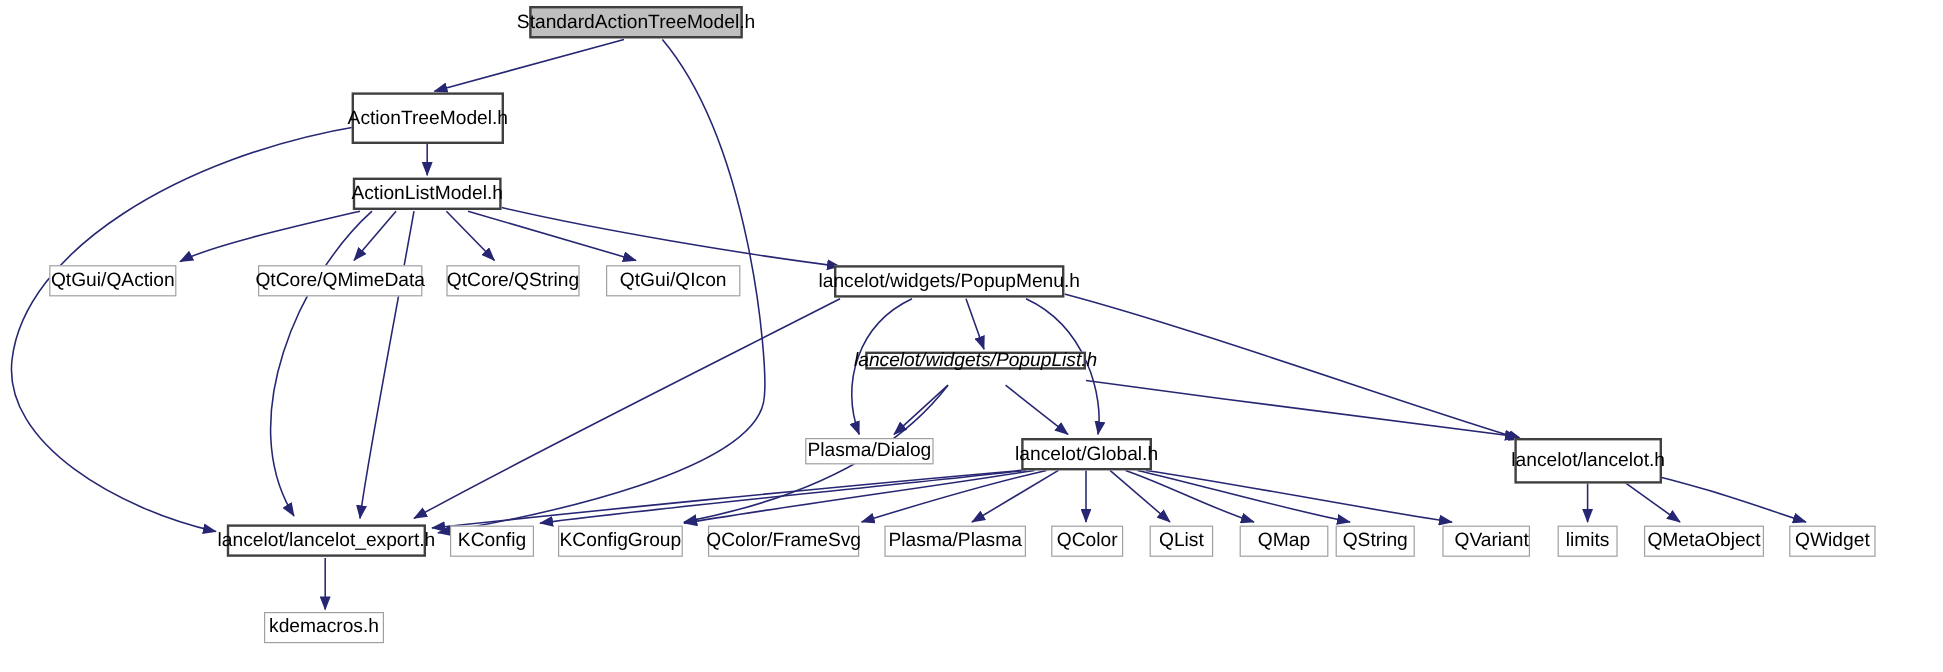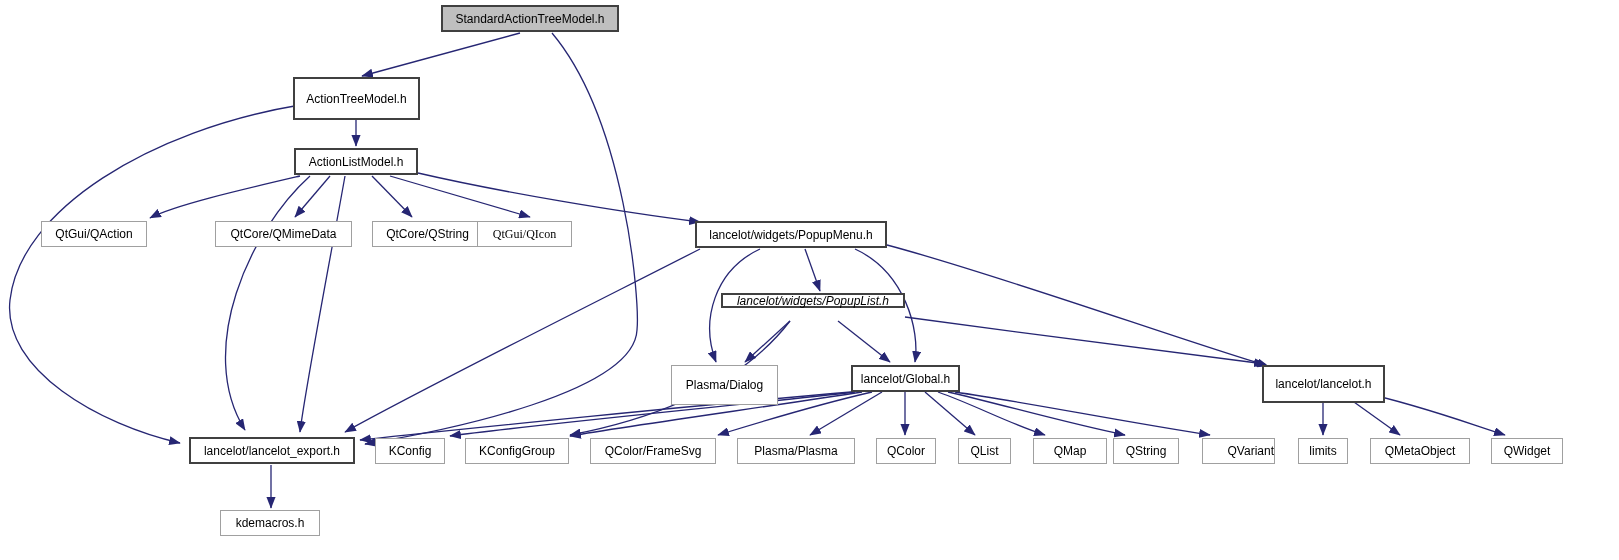--- a/index.html
+++ b/index.html
@@ -21,21 +21,21 @@
     top: 0;
     width: 1619px;
     height: 560px;
   }
   .node {
     position: absolute;
     box-sizing: border-box;
     display: flex;
     align-items: center;
     justify-content: center;
-    font-size: 12px;
+    font-size: 16px;
     line-height: 1;
     color: #000000;
     background: #ffffff;
     border: 1px solid #a0a0a0;
     white-space: nowrap;
     z-index: 5;
   }
   .node.strong {
     border: 2px solid #404040;
   }
@@ -106,30 +106,30 @@
       </div>
       <div class="node " style="left: 41px; top: 221px; width: 106px; height: 26px;">
         <span class="node-label">QtGui/QAction</span>
       </div>
       <div class="node " style="left: 215px; top: 221px; width: 137px; height: 26px;">
         <span class="node-label">QtCore/QMimeData</span>
       </div>
       <div class="node " style="left: 372px; top: 221px; width: 111px; height: 26px;">
         <span class="node-label">QtCore/QString</span>
       </div>
-      <div class="node " style="left: 477px; top: 221px; width: 95px; height: 26px; font-family: Liberation Serif, serif;">
+      <div class="node " style="left: 505px; top: 221px; width: 112px; height: 26px;">
         <span class="node-label">QtGui/QIcon</span>
       </div>
       <div class="node strong" style="left: 695px; top: 221px; width: 192px; height: 27px;">
         <span class="node-label">lancelot/widgets/PopupMenu.h</span>
       </div>
       <div class="node strong" style="left: 721px; top: 293px; width: 184px; height: 15px; font-style: italic;">
         <span class="node-label">lancelot/widgets/PopupList.h</span>
       </div>
-      <div class="node " style="left: 671px; top: 365px; width: 107px; height: 40px;">
+      <div class="node " style="left: 671px; top: 365px; width: 107px; height: 22px;">
         <span class="node-label">Plasma/Dialog</span>
       </div>
       <div class="node strong" style="left: 851px; top: 365px; width: 109px; height: 27px;">
         <span class="node-label">lancelot/Global.h</span>
       </div>
       <div class="node strong" style="left: 1262px; top: 365px; width: 123px; height: 38px;">
         <span class="node-label">lancelot/lancelot.h</span>
       </div>
       <div class="node strong" style="left: 189px; top: 437px; width: 166px; height: 27px;">
         <span class="node-label">lancelot/lancelot_export.h</span>

